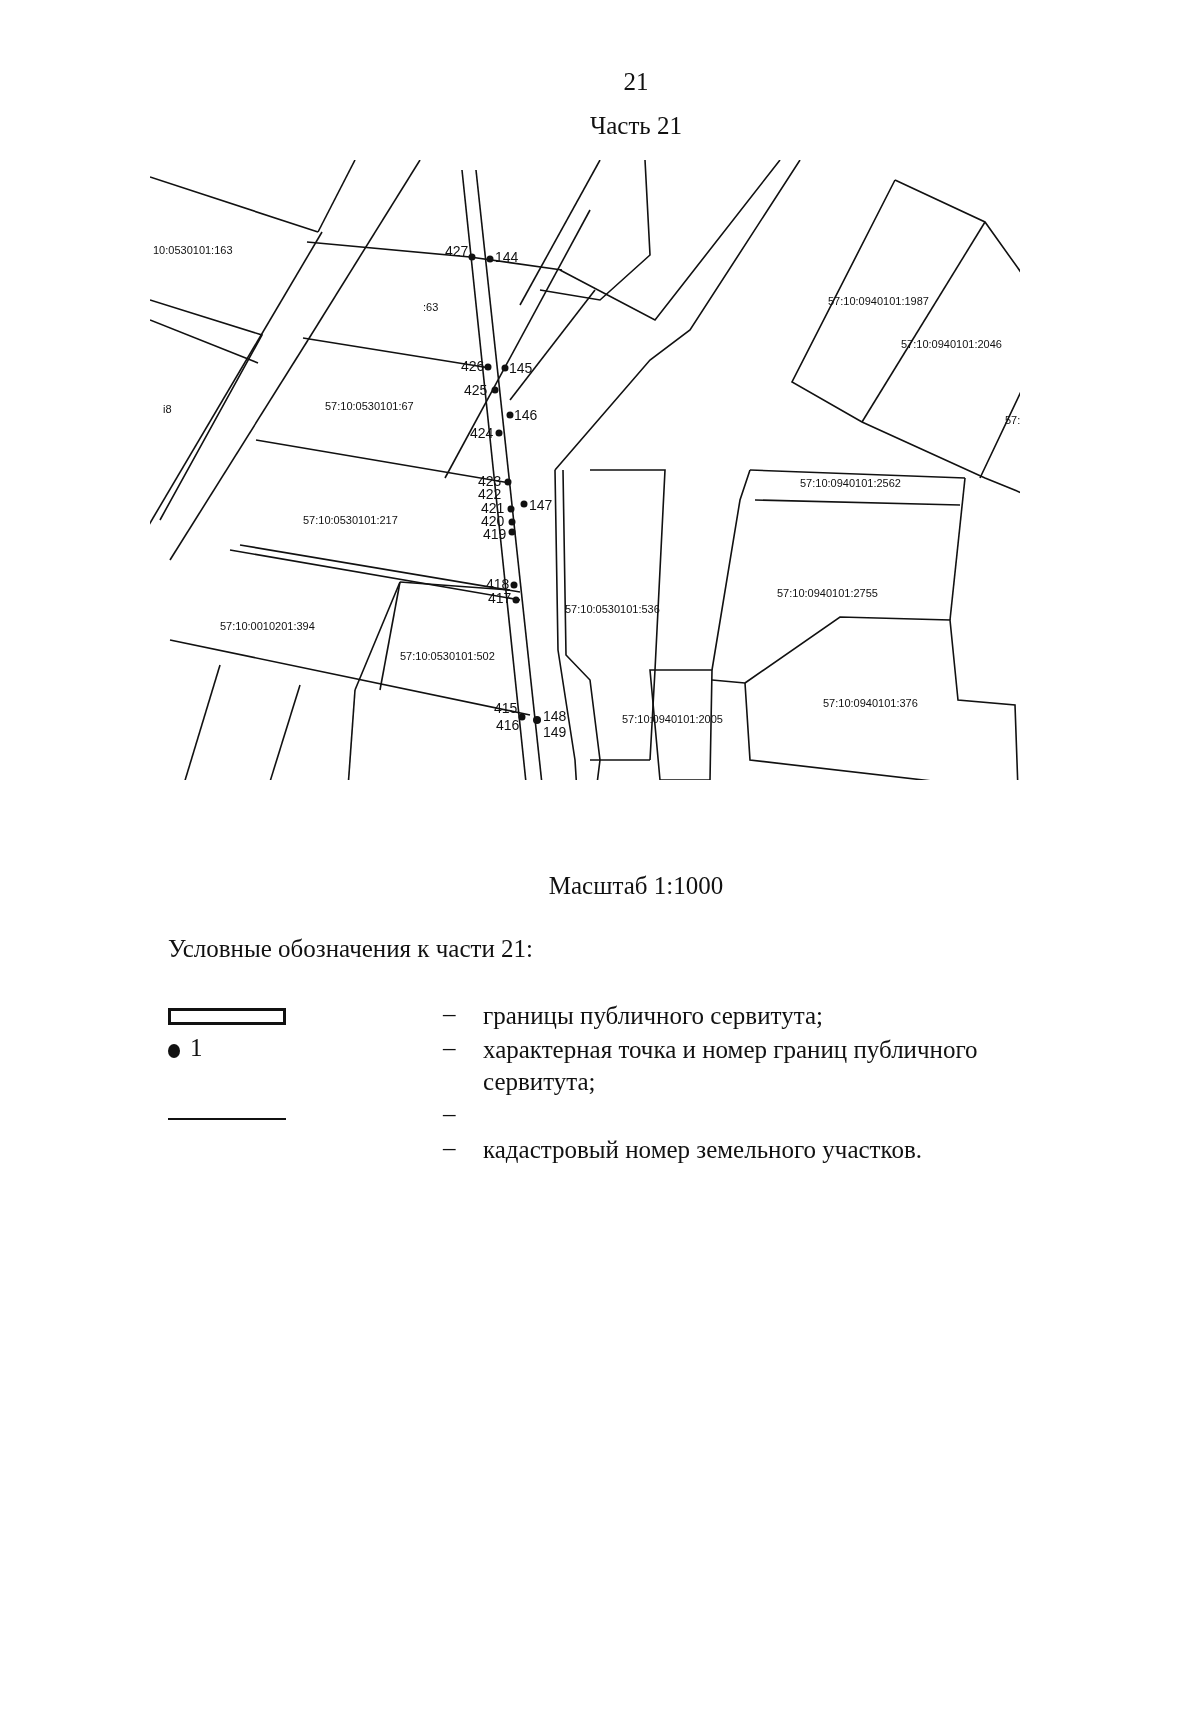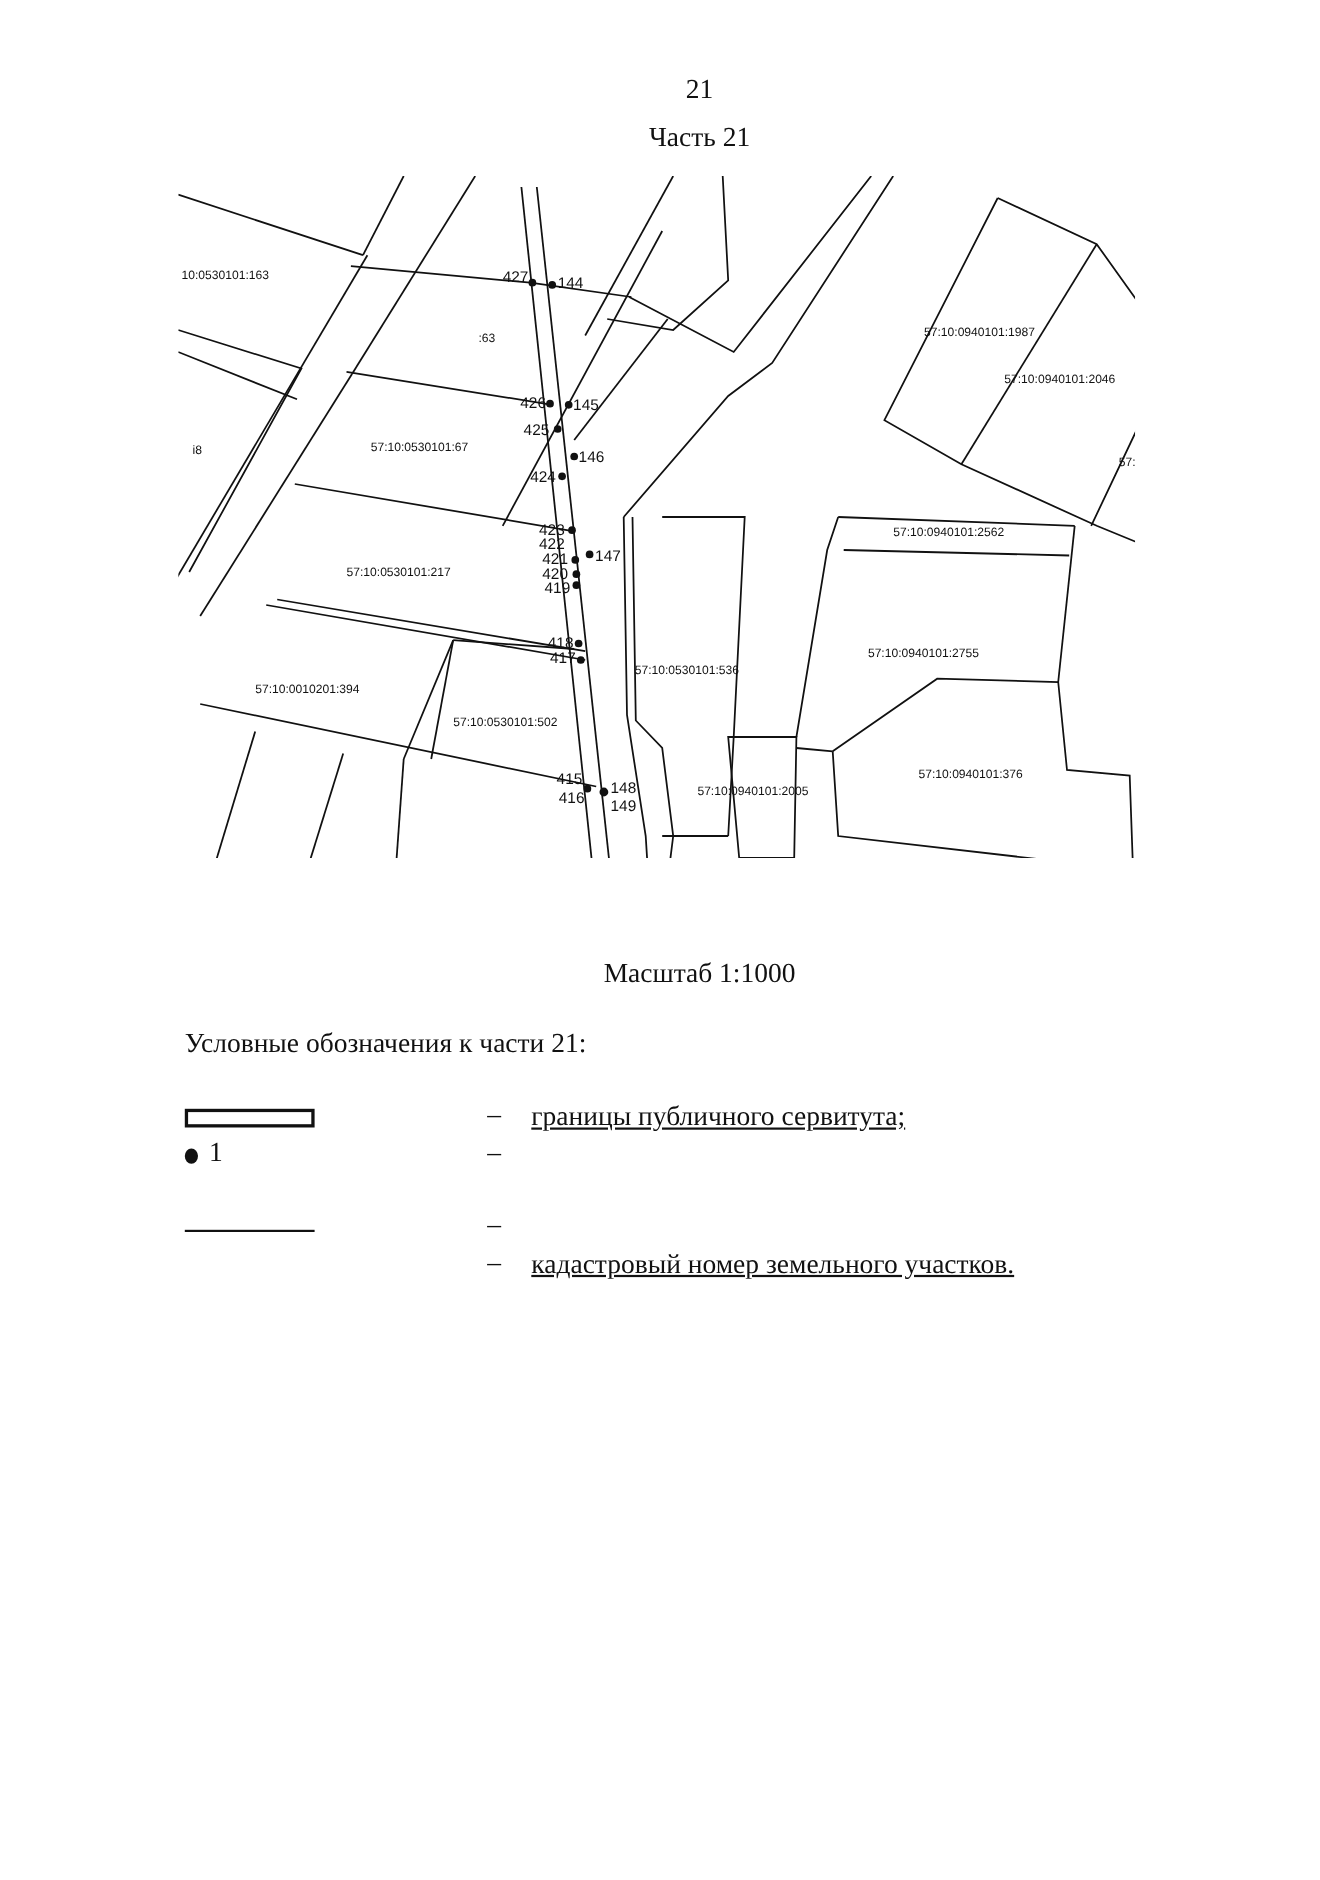--- a/index.html
+++ b/index.html
@@ -1,32 +1,32 @@
 <!DOCTYPE html>
 <html><head>
 <meta charset="utf-8">
 <style>
   html, body { margin: 0; padding: 0; background: #ffffff; }
   body { width: 1200px; height: 1709px; position: relative; overflow: hidden;
          font-family: "Liberation Serif", "DejaVu Serif", serif; color: #111; }
   .page-number { position: absolute; left: 0; width: 1272px; top: 68px; text-align: center; font-size: 25px; }
   .part-title  { position: absolute; left: 0; width: 1272px; top: 112px; text-align: center; font-size: 25px; }
-  .map { position: absolute; left: 162px; top: 160px; width: 870px; height: 620px; overflow: hidden; }
+  .map { position: absolute; left: 150px; top: 160px; width: 870px; height: 620px; overflow: hidden; }
   .map svg { display: block; }
   .map svg text { font-family: "Liberation Sans", "DejaVu Sans", sans-serif; fill: #111; }
   .cad { font-size: 11px; }
   .pt  { font-size: 14px; }
   .scale { position: absolute; left: 0; width: 1272px; top: 872px; text-align: center; font-size: 25px; }
   .legend-title { position: absolute; left: 168px; top: 935px; font-size: 25px; text-align: right; }
   .legend { position: absolute; left: 168px; top: 1000px; width: 900px; font-size: 25px; }
   .legend-row { position: relative; height: 34px; }
   .legend-row.tall { height: 66px; }
   .sym { position: absolute; left: 0; top: 0; width: 250px; height: 34px; }
   .dash { position: absolute; left: 275px; top: 0; }
-  .desc { position: absolute; left: 315px; top: 0; width: 580px; line-height: 32px; text-decoration: underline; }
+  .desc { position: absolute; left: 315px; top: 0; width: 580px; line-height: 32px; }
   .sym-rect { position: absolute; left: 0; top: 8px; width: 118px; height: 17px; border: 3px solid #111; box-sizing: border-box; }
   .sym-dot { position: absolute; left: 0; top: 10px; width: 12px; height: 14px; background: #111; border-radius: 50%; }
   .sym-dot-label { position: absolute; left: 22px; top: 0; }
   .sym-line { position: absolute; left: 0; top: 18px; width: 118px; height: 2px; background: #111; }
   .sym-text { position: absolute; left: 0; top: 0; }
 </style>
 </head>
 <body>
 
 <div class="page-number">21</div>
@@ -163,20 +163,21 @@
       </div>
     <span class="dash">–</span>
     <span class="desc">границы публичного сервитута;</span>
   </div>
   <div class="legend-row tall">
     <div class="sym">
       <div class="sym-dot"></div>
       <span class="sym-dot-label">1</span>
     </div>
     <span class="dash">–</span>
+    <span class="desc">характерная точка и номер границ публичного сервитута;</span>
   </div>
   <div class="legend-row">
     <div class="sym">
         <div class="sym-line"></div>
       </div>
     <span class="dash">–</span>
   </div>
   <div class="legend-row">
     <span class="dash">–</span>
     <span class="desc">кадастровый номер земельного участков.</span>

